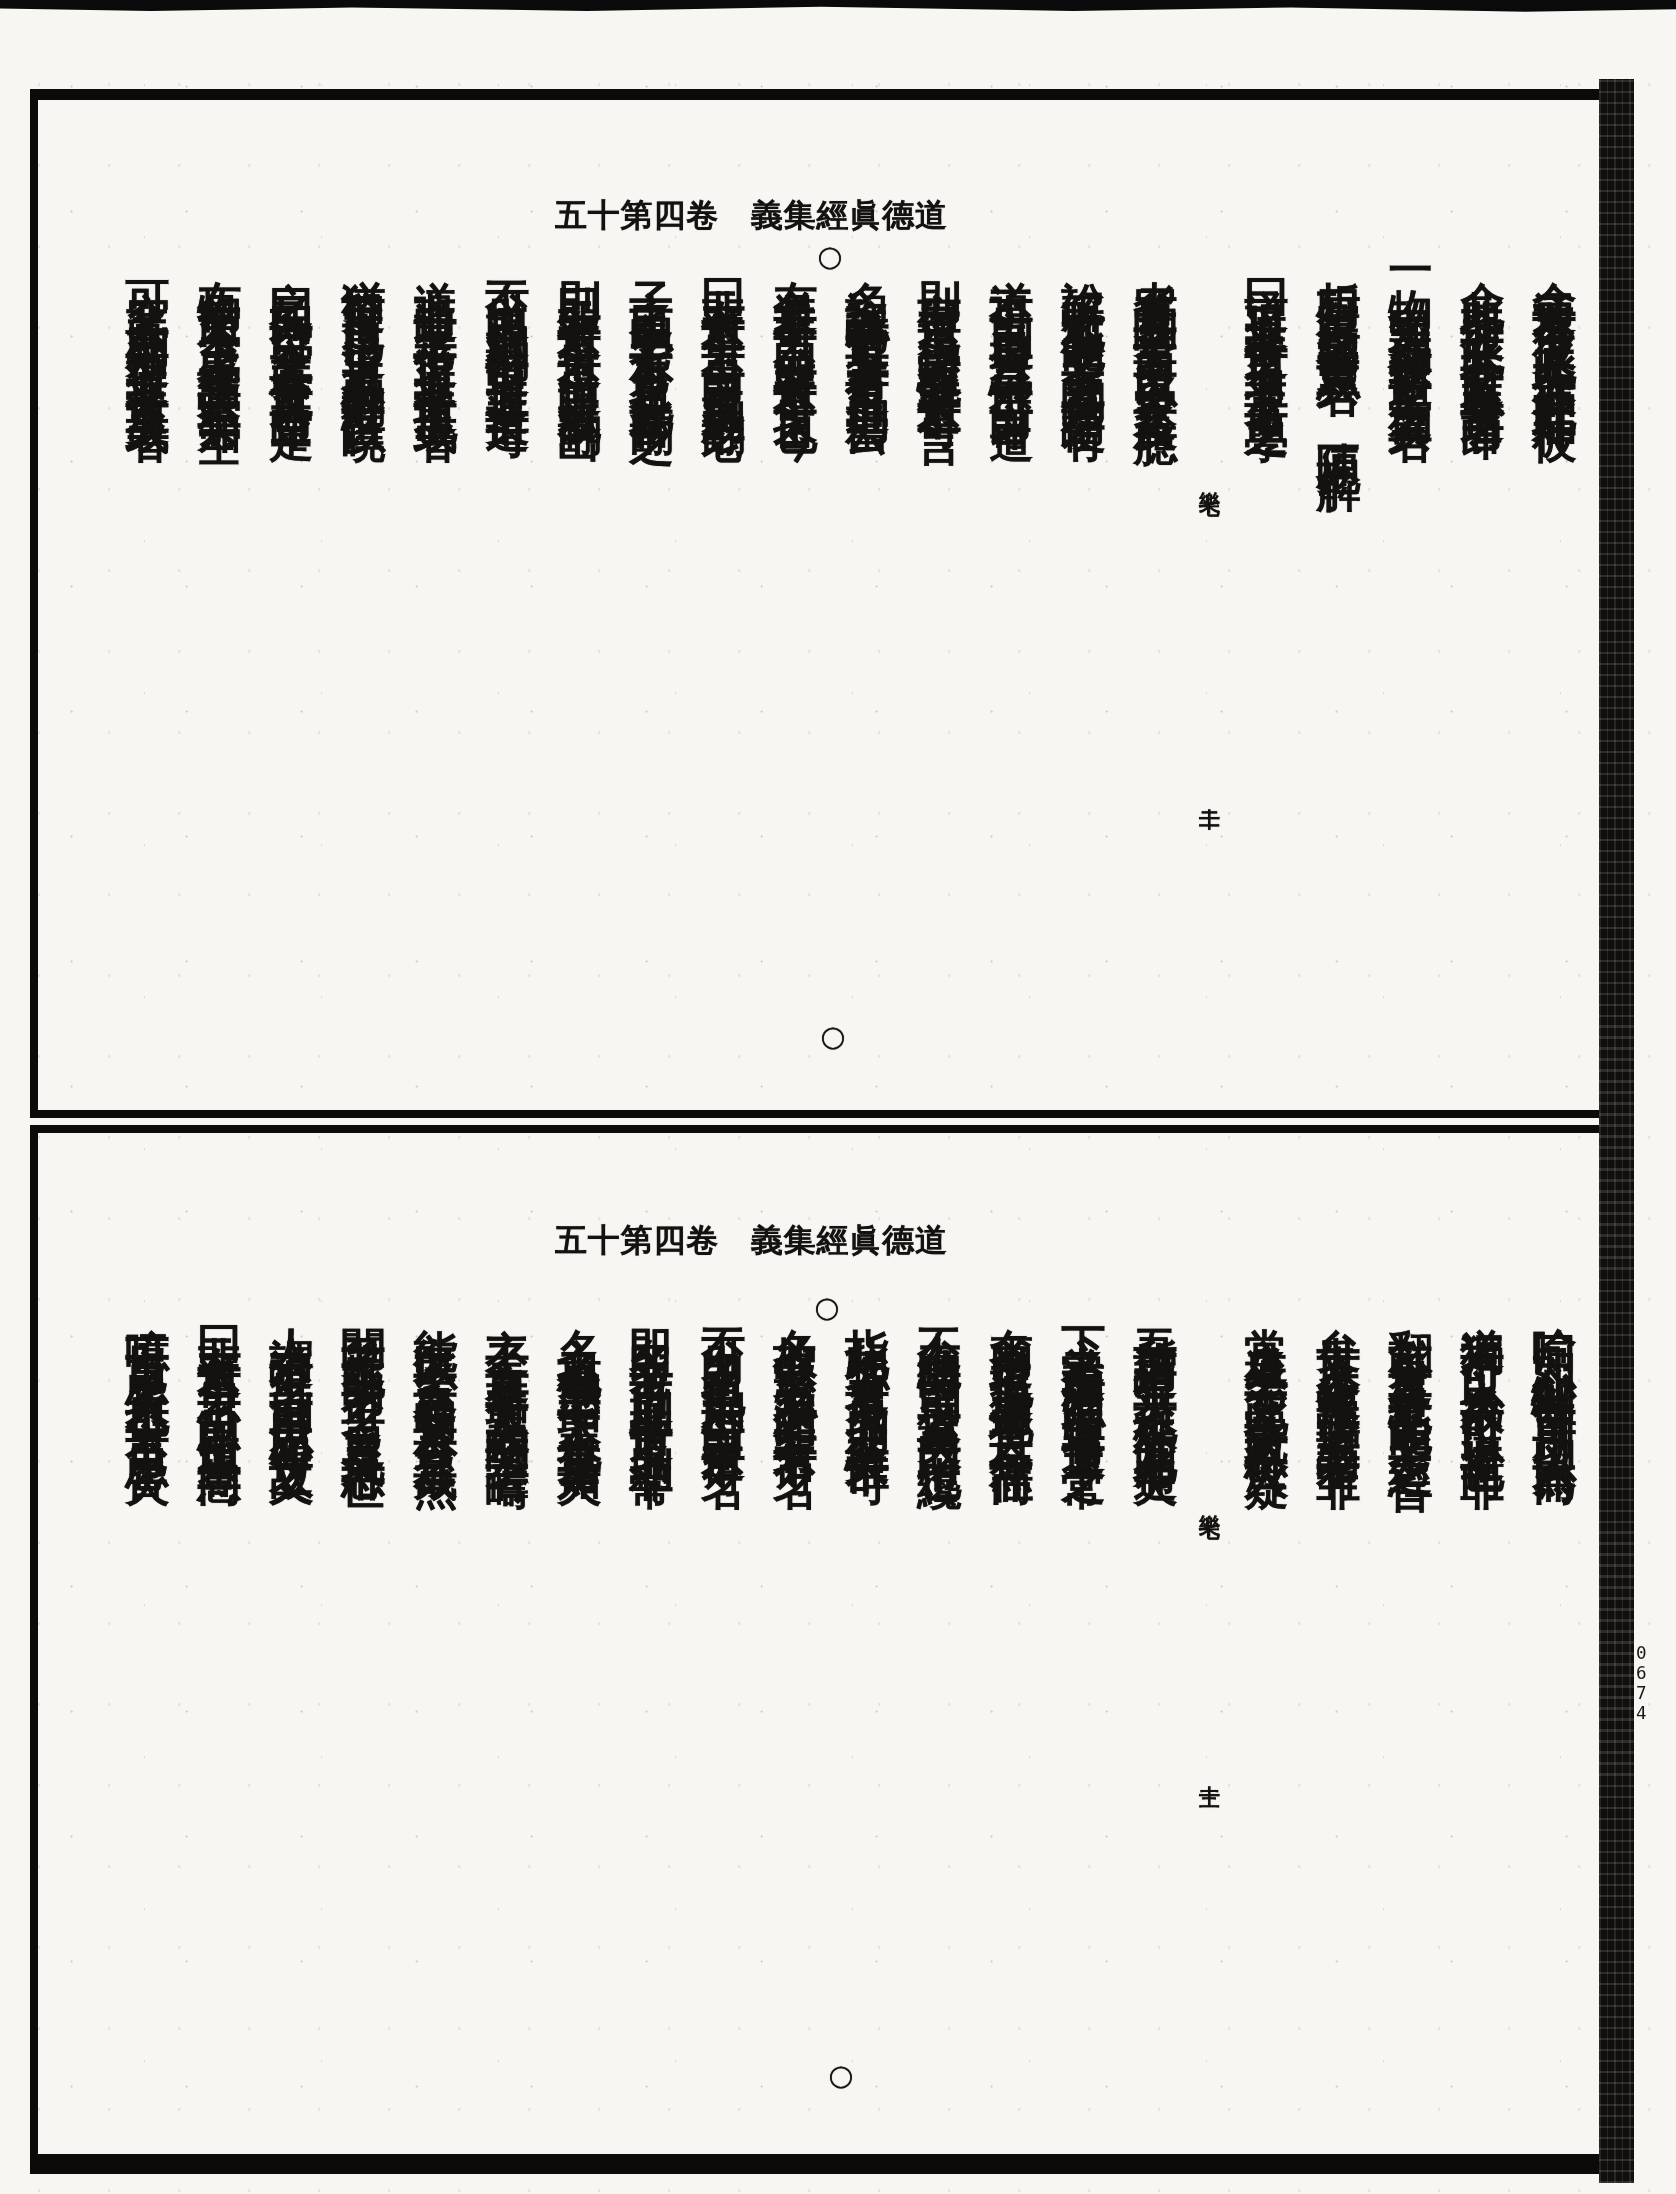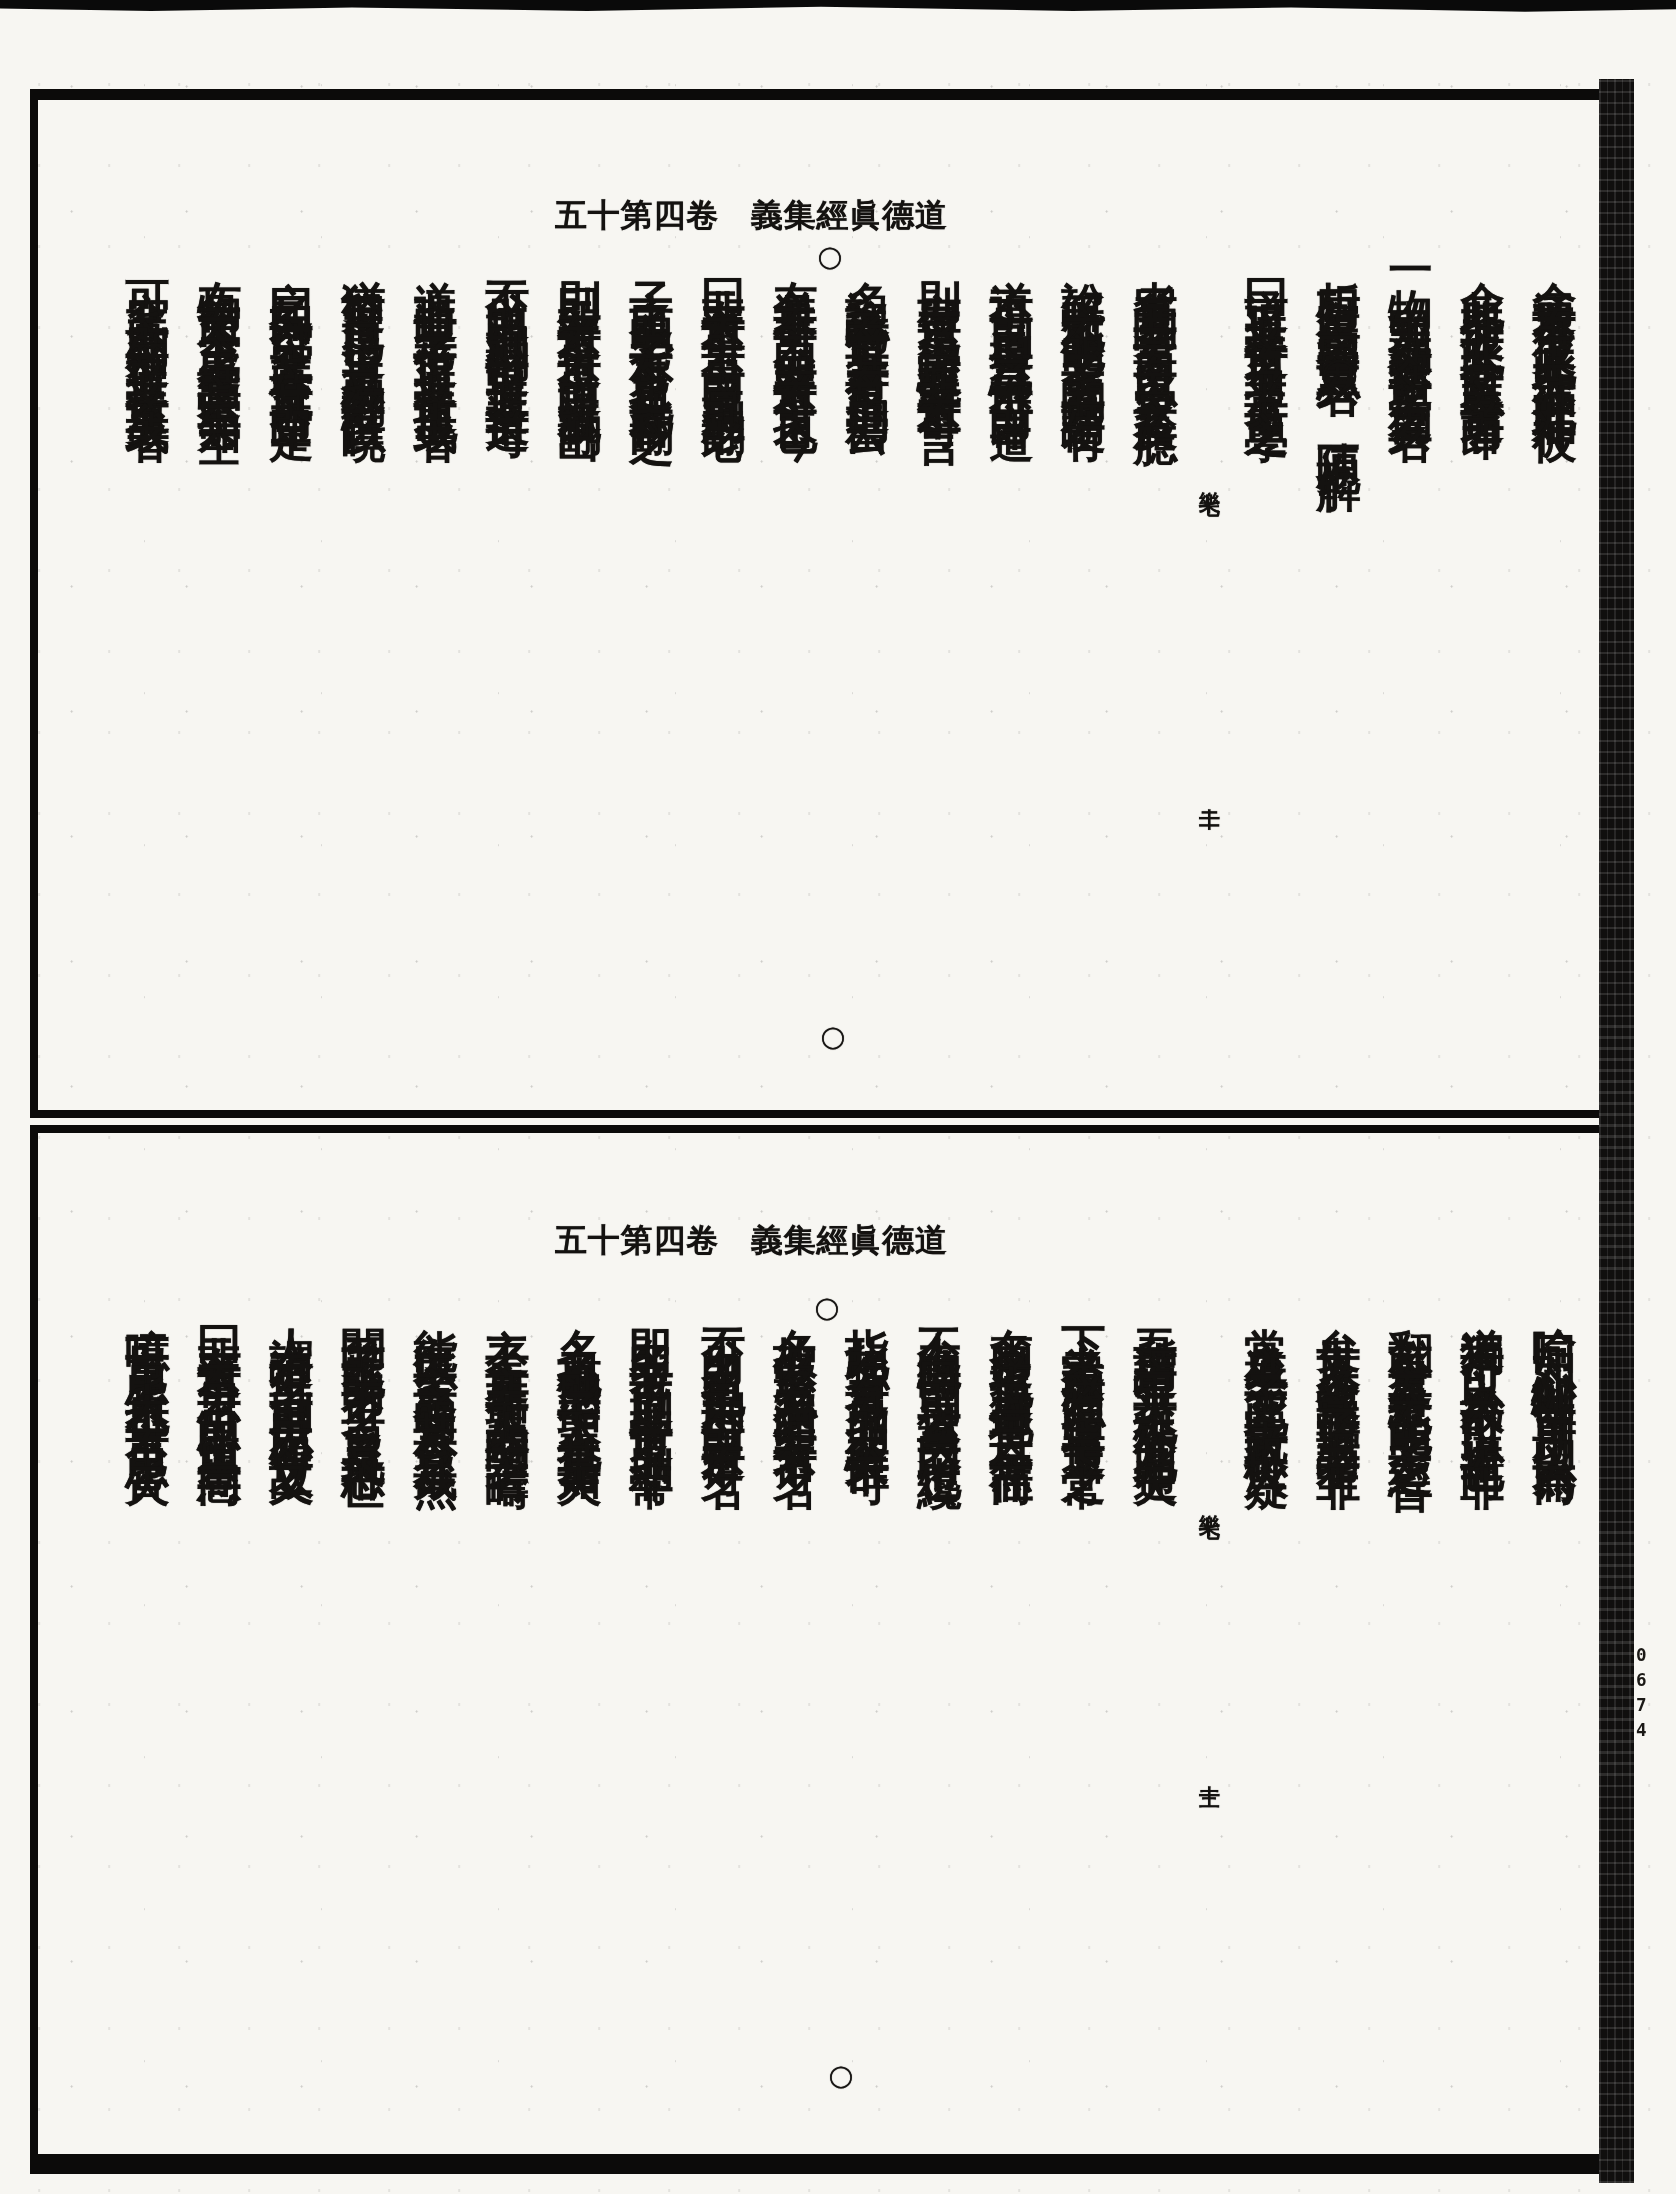--- a/index.html
+++ b/index.html
@@ -77,22 +77,22 @@
     color:#171513;text-align:center;
     text-shadow:0 0 0.8px rgba(10,8,6,.8);
   }
   .c-top-1{left:815px;top:241px;}
   .c-top-2{left:818px;top:1021px;}
   .c-bot-1{left:812px;top:1292px;}
   .c-bot-2{left:826px;top:2060px;}
   .page-number{
     position:absolute;left:1636px;top:1643px;width:17px;
     font-family:"DejaVu Sans Mono","Liberation Mono",monospace;
-    font-size:17.6px;line-height:25px;letter-spacing:0;
-    word-break:break-all;color:#1b1916;font-weight:700;
+    font-size:17.6px;line-height:20px;letter-spacing:0;
+    word-break:break-all;color:#1b1916;font-weight:400;
   }
 </style>
 </head>
 <body>
 
 <div class="scan">
 
   <div class="top-strip"></div>
 
   <div class="page-frame frame-top"></div>

